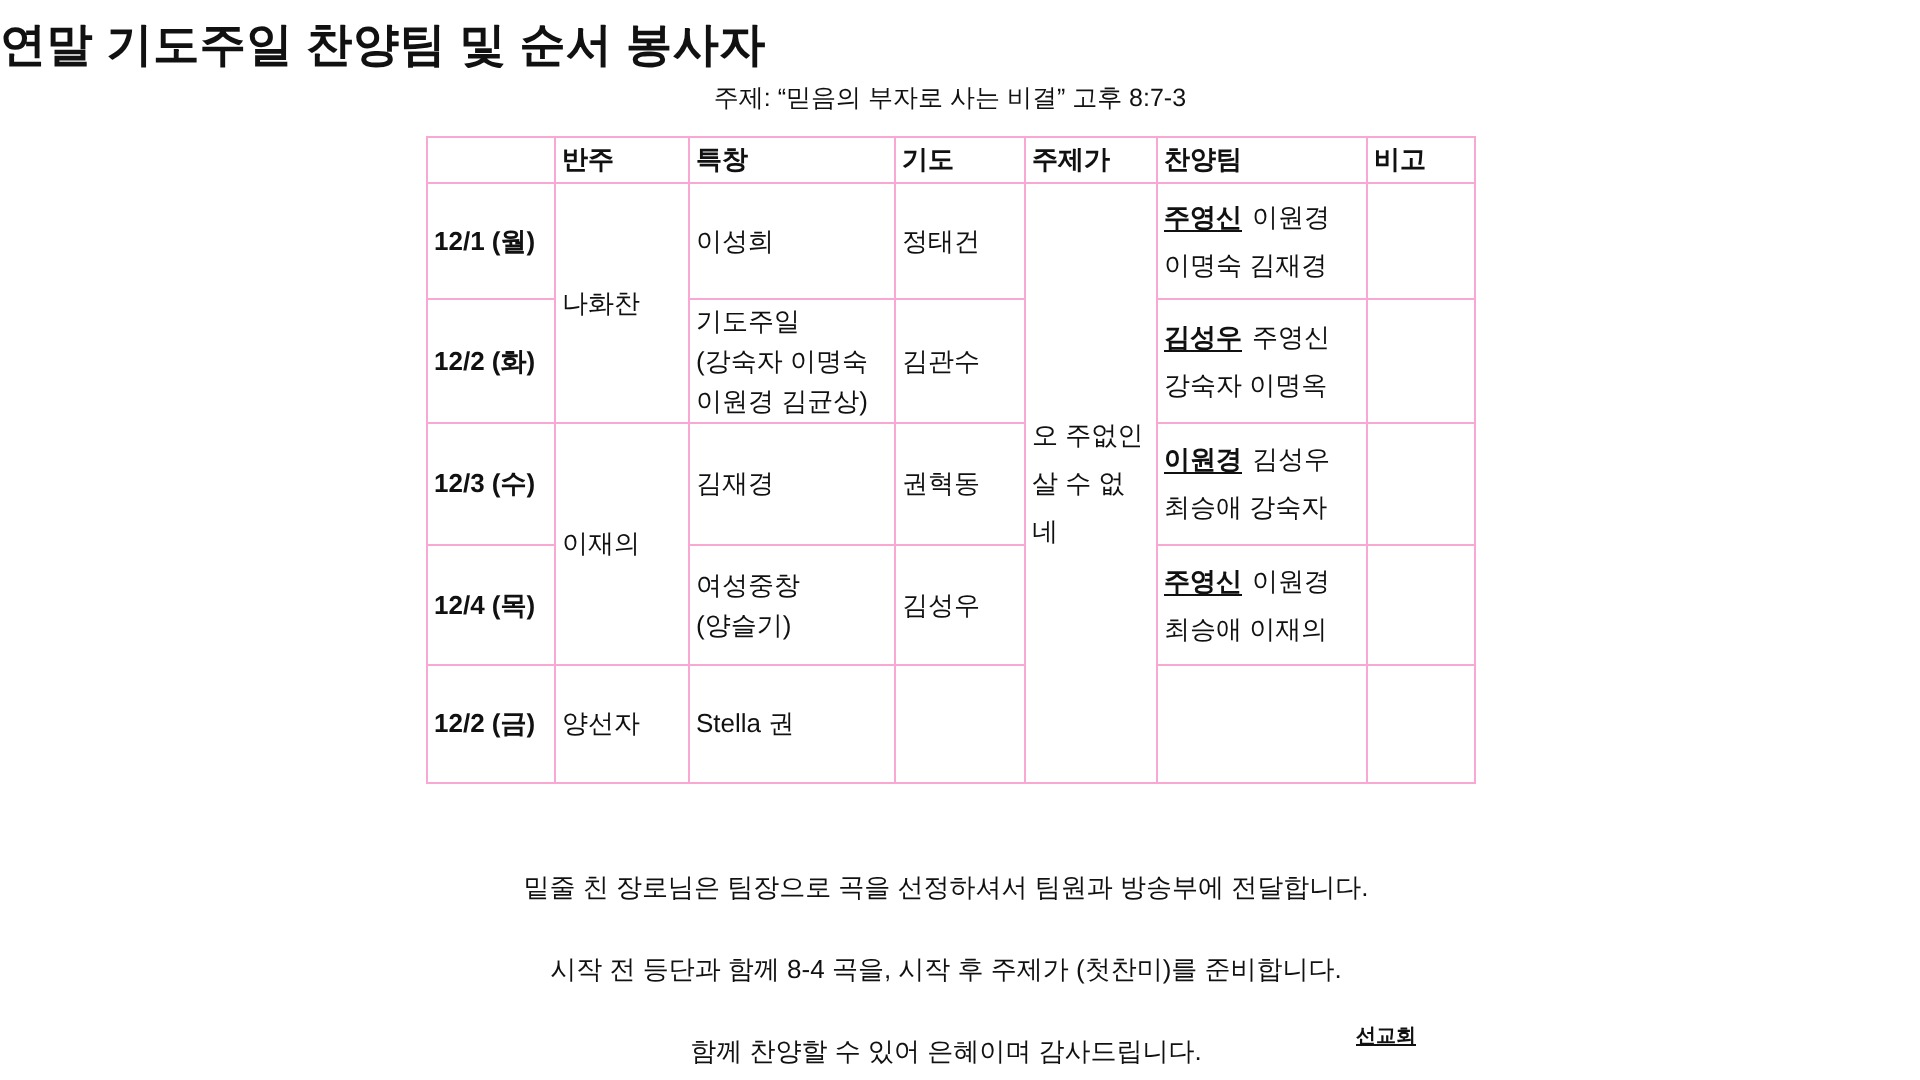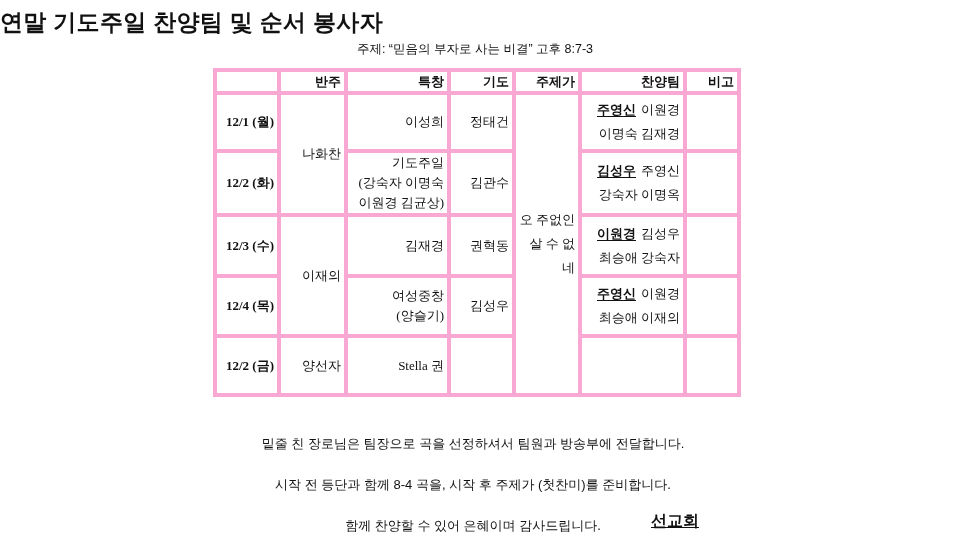--- a/index.html
+++ b/index.html
@@ -22,27 +22,26 @@
     position: absolute; top: 41px; left: 0; width: 950px;
     text-align: center;
     font-size: 12.5px; font-weight: normal;
   }
 
   table.schedule {
     position: absolute; left: 213px; top: 68px;
     border-collapse: collapse; table-layout: fixed;
   }
   table.schedule th, table.schedule td {
-    border: 4px solid #f9a8d4;
+    border: 1px solid #f9a8d4;
     font-size: 13px;
-    text-align: right;
+    text-align: left;
     vertical-align: middle;
     padding: 0 3px;
     overflow: hidden;
-    font-family: Liberation Serif, serif;
   }
   table.schedule th {
     font-weight: bold;
   }
   tr.hdr { height: 23px; }
   tr.r1 { height: 58px; }
   tr.r2 { height: 62px; }
   tr.r3 { height: 61px; }
   tr.r4 { height: 60px; }
   tr.r5 { height: 59px; }
@@ -63,22 +62,22 @@
   }
 
   .footer-notes {
     position: absolute; left: 205px; top: 415px; width: 536px;
     text-align: center;
     font-size: 13px;
   }
   .footer-line { height: 25px; line-height: 25px; margin-top: 16px; }
 
   .signature {
-    position: absolute; left: 651px; top: 511px;
-    font-size: 16px; font-weight: bold; text-decoration: underline;
+    position: absolute; left: 678px; top: 511px;
+    font-size: 10px; font-weight: bold; text-decoration: underline;
   }
 </style>
 </head>
 <body>
 
 <div class="page">
 
   <div class="doc-title">연말 기도주일 찬양팀 및 순서 봉사자</div>
   <div class="doc-subtitle">주제: “믿음의 부자로 사는 비결” 고후 8:7-3</div>
 

